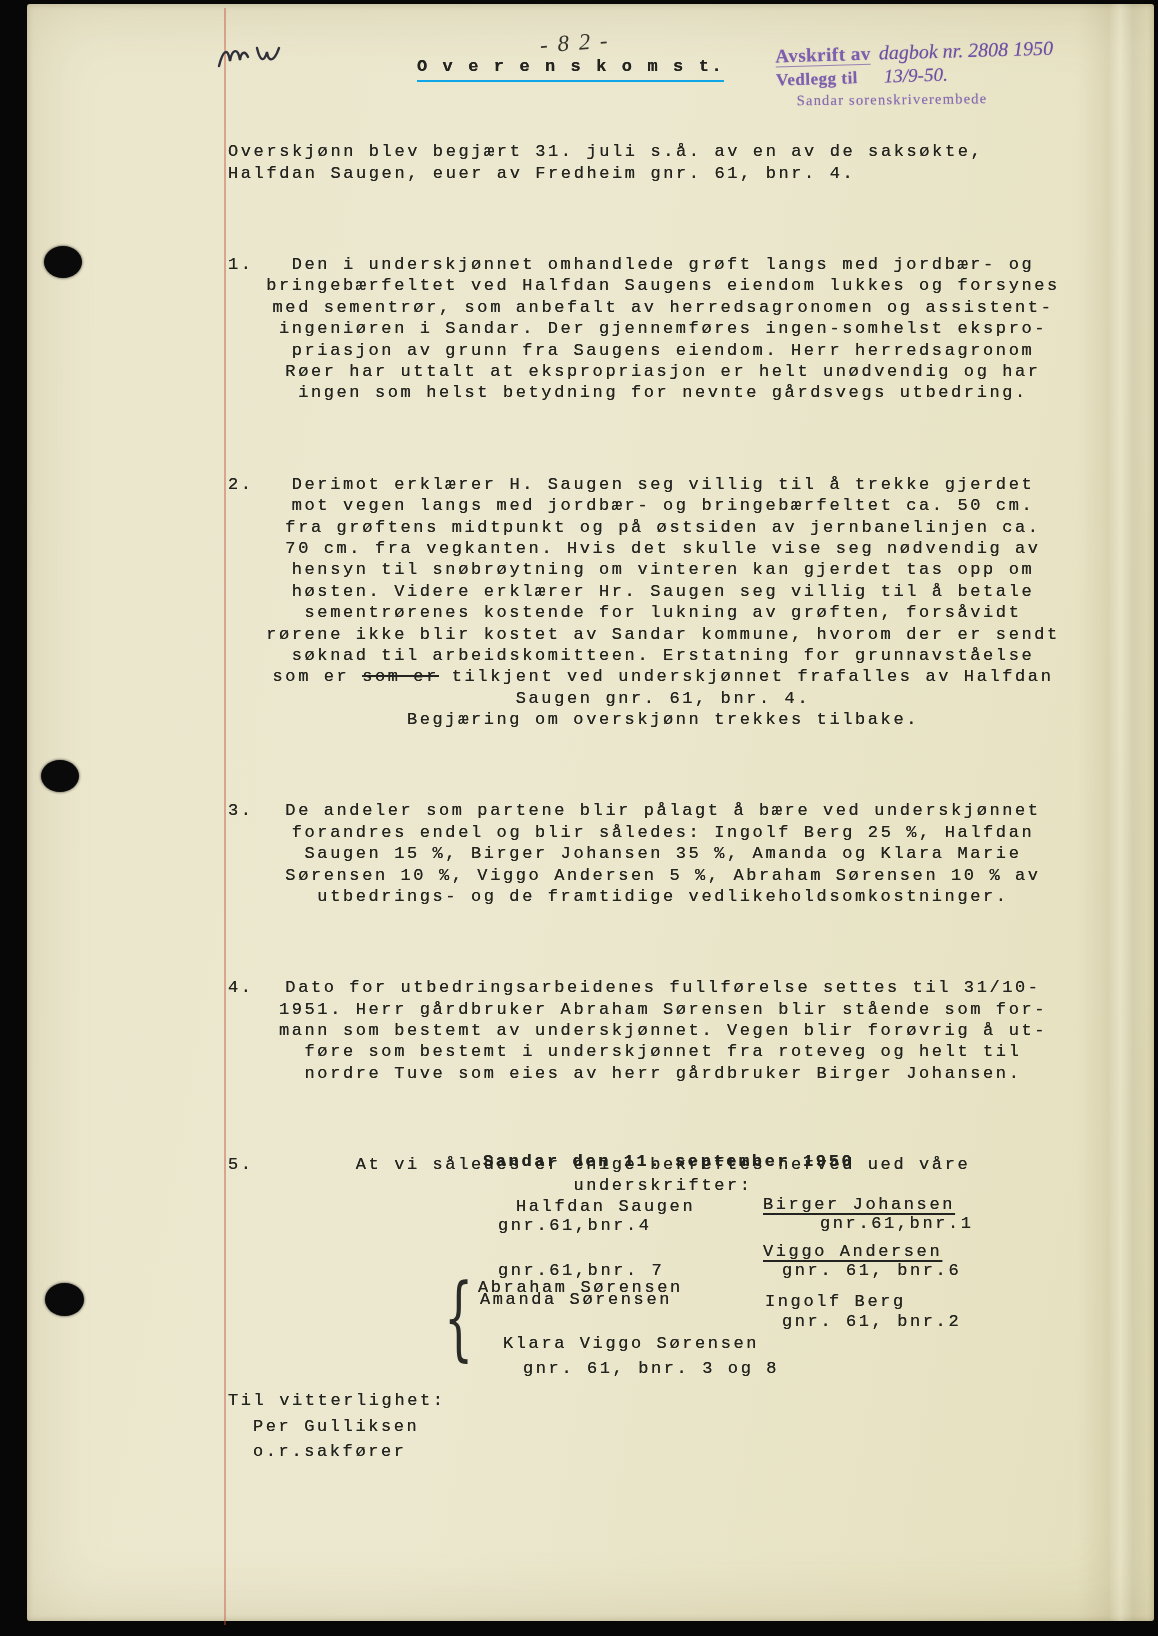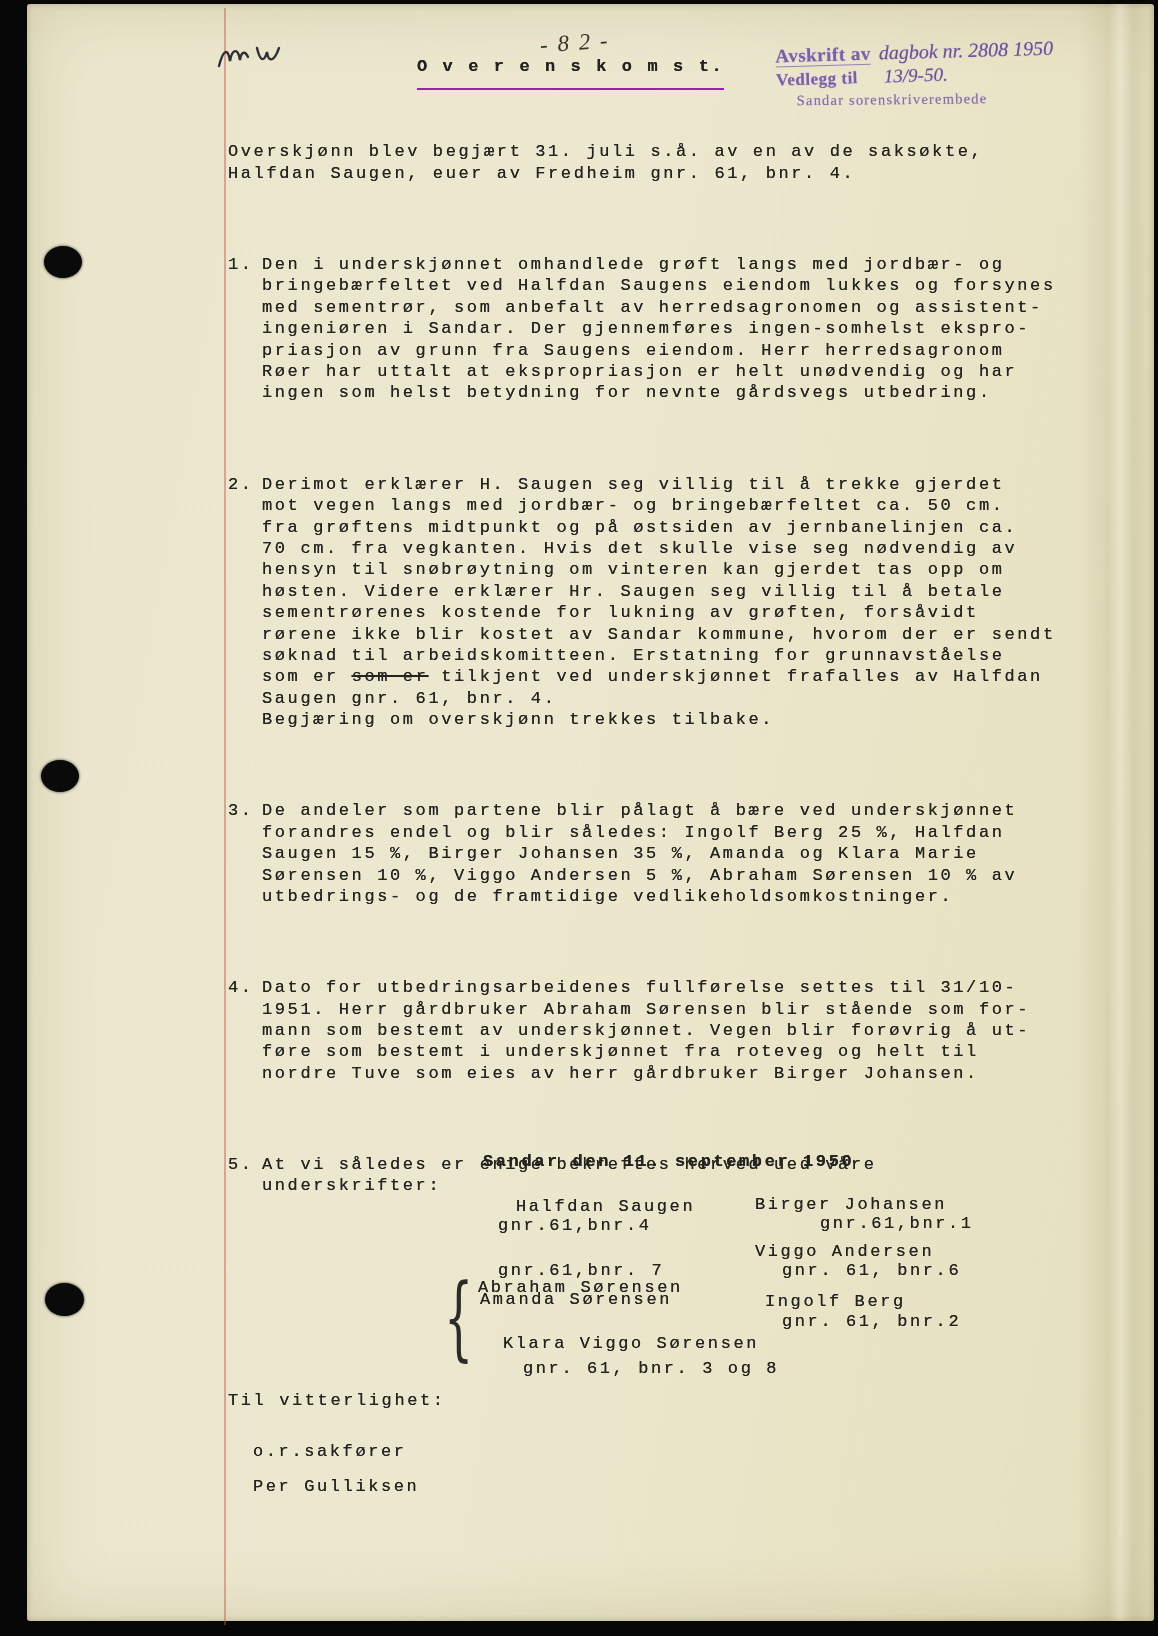--- a/index.html
+++ b/index.html
@@ -27,21 +27,21 @@
   .hole-2{left:41px;top:760px;width:38px;height:32px;}
   .hole-3{left:45px;top:1283px;width:39px;height:33px;}
 
   .typed{
     color:#23231f;font-size:17px;line-height:21.4px;letter-spacing:2.6px;
     white-space:pre-line;
     text-shadow:0 0 0.6px rgba(35,35,30,0.85);
   }
   .title{
     position:absolute;left:417px;top:56px;font-weight:bold;
-    border-bottom:2px solid #a21caf;padding-bottom:11px;white-space:pre;
+    border-bottom:2px solid #0ea5e9;padding-bottom:3px;white-space:pre;
   }
   .page-num{
     position:absolute;left:540px;top:30px;color:#33332c;
     font-family:"Liberation Serif","DejaVu Serif",serif;font-style:italic;
     font-size:23px;letter-spacing:2px;transform:rotate(-4deg);
   }
   .hw-mark{position:absolute;left:213px;top:34px;}
 
   .stamp{
     position:absolute;left:776px;top:40px;width:320px;color:#7e5fae;
@@ -55,46 +55,46 @@
   .stamp-hand-2{font-style:italic;font-size:19px;margin-left:26px;color:#6e4fa2;}
   .stamp-row{white-space:nowrap;}
   .stamp-row-2{margin-top:1px;}
   .stamp-office{font-size:14.5px;letter-spacing:1.2px;margin-top:5px;margin-left:20px;opacity:0.9;transform:rotate(1deg);}
 
   .main{position:absolute;left:228px;top:120px;width:836px;}
   .para{margin:0 0 27px 0;}
   .item{display:flex;margin:0 0 27px 0;}
   .item:last-child{margin-bottom:0;}
   .item-num{flex:0 0 34px;width:34px;}
-  .item-text{flex:1;min-width:0;}
+  .item-text{flex:1;min-width:0;text-align:center;}
   .strike{text-decoration:line-through;text-decoration-thickness:2px;}
 
   .date-line{position:absolute;left:483px;top:1151px;font-weight:bold;}
   .sig{position:absolute;white-space:nowrap;}
-  .u{text-underline-offset:4px;text-decoration-thickness:1.6px;}
+  .u{text-decoration:underline;text-underline-offset:4px;text-decoration-thickness:1.6px;margin-left:8px;}
   .sig-hs-name{left:480px;top:1196px;margin-left:36px;}
   .sig-hs-sub{left:498px;top:1215px;}
   .sig-bj-name{left:755px;top:1194px;}
   .sig-bj-sub{left:820px;top:1213px;}
   .sig-as-name{left:478px;top:1241px;margin-top:36px;}
   .sig-as-sub{left:498px;top:1260px;}
   .sig-va-name{left:755px;top:1241px;}
   .sig-va-sub{left:782px;top:1260px;}
   .sig-am-name{left:480px;top:1289px;}
   .sig-ib-name{left:765px;top:1291px;}
   .sig-ib-sub{left:782px;top:1311px;}
   .sig-km-name{left:503px;top:1333px;}
   .sig-km-sub{left:523px;top:1358px;}
   .brace{
     position:absolute;left:444px;top:1270px;color:#2b2b27;
     font-family:"DejaVu Serif",serif;font-size:92px;line-height:96px;
     transform:scaleX(0.5);transform-origin:left top;font-weight:normal;
   }
   .wit-1{position:absolute;left:228px;top:1390px;}
-  .wit-2{position:absolute;left:253px;top:1476px;}
+  .wit-2{position:absolute;left:253px;top:1416px;}
   .wit-3{position:absolute;left:253px;top:1441px;}
 </style>
 </head>
 <body>
 
 <div class="canvas">
 
   <div class="paper">
     <div class="crease"></div>
     <div class="margin-line"></div>

